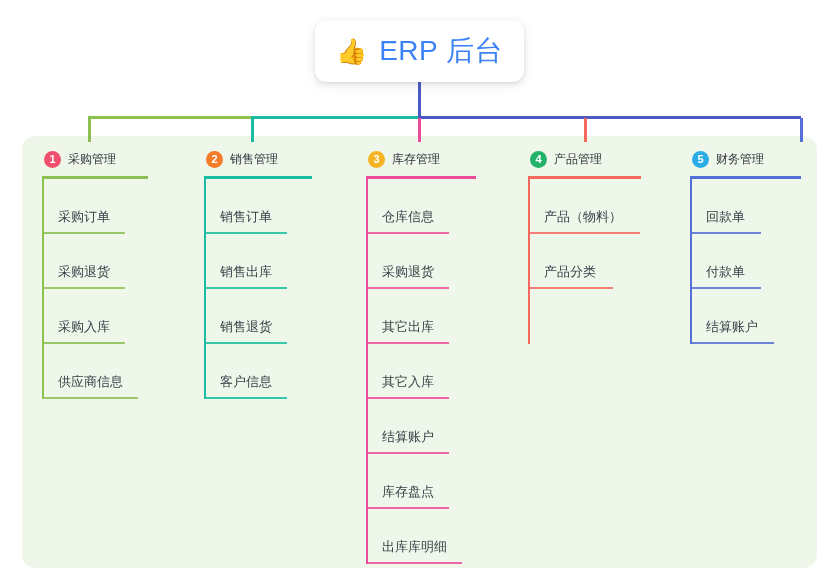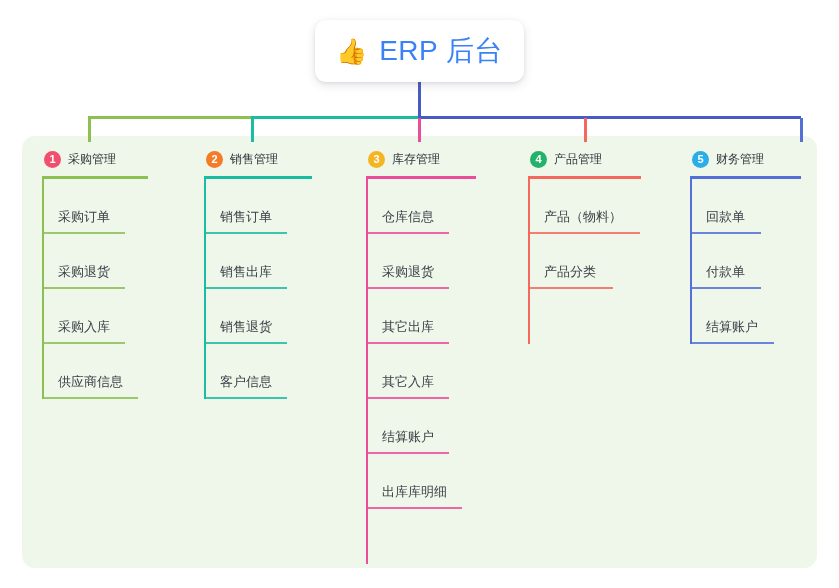--- a/index.html
+++ b/index.html
@@ -160,20 +160,24 @@
           </div>
           <div class="item">
             <span class="item-label">其它入库</span>
             <div class="item-rule" style="width: 83px; background: rgb(236, 77, 155); opacity: 0.85;"></div>
           </div>
           <div class="item">
             <span class="item-label">结算账户</span>
             <div class="item-rule" style="width: 83px; background: rgb(236, 77, 155); opacity: 0.85;"></div>
           </div>
           <div class="item">
+            <span class="item-label">库存盘点</span>
+            <div class="item-rule" style="width: 83px; background: rgb(236, 77, 155); opacity: 0.85;"></div>
+          </div>
+          <div class="item">
             <span class="item-label">出库库明细</span>
             <div class="item-rule" style="width: 96px; background: rgb(236, 77, 155); opacity: 0.85;"></div>
           </div>
         </div>
       </div>
       <div class="col" style="left: 528px;">
         <div class="col-head">
           <span class="badge" style="background: rgb(35, 178, 106);">4</span>
           <span class="col-title">产品管理</span>
         </div>

